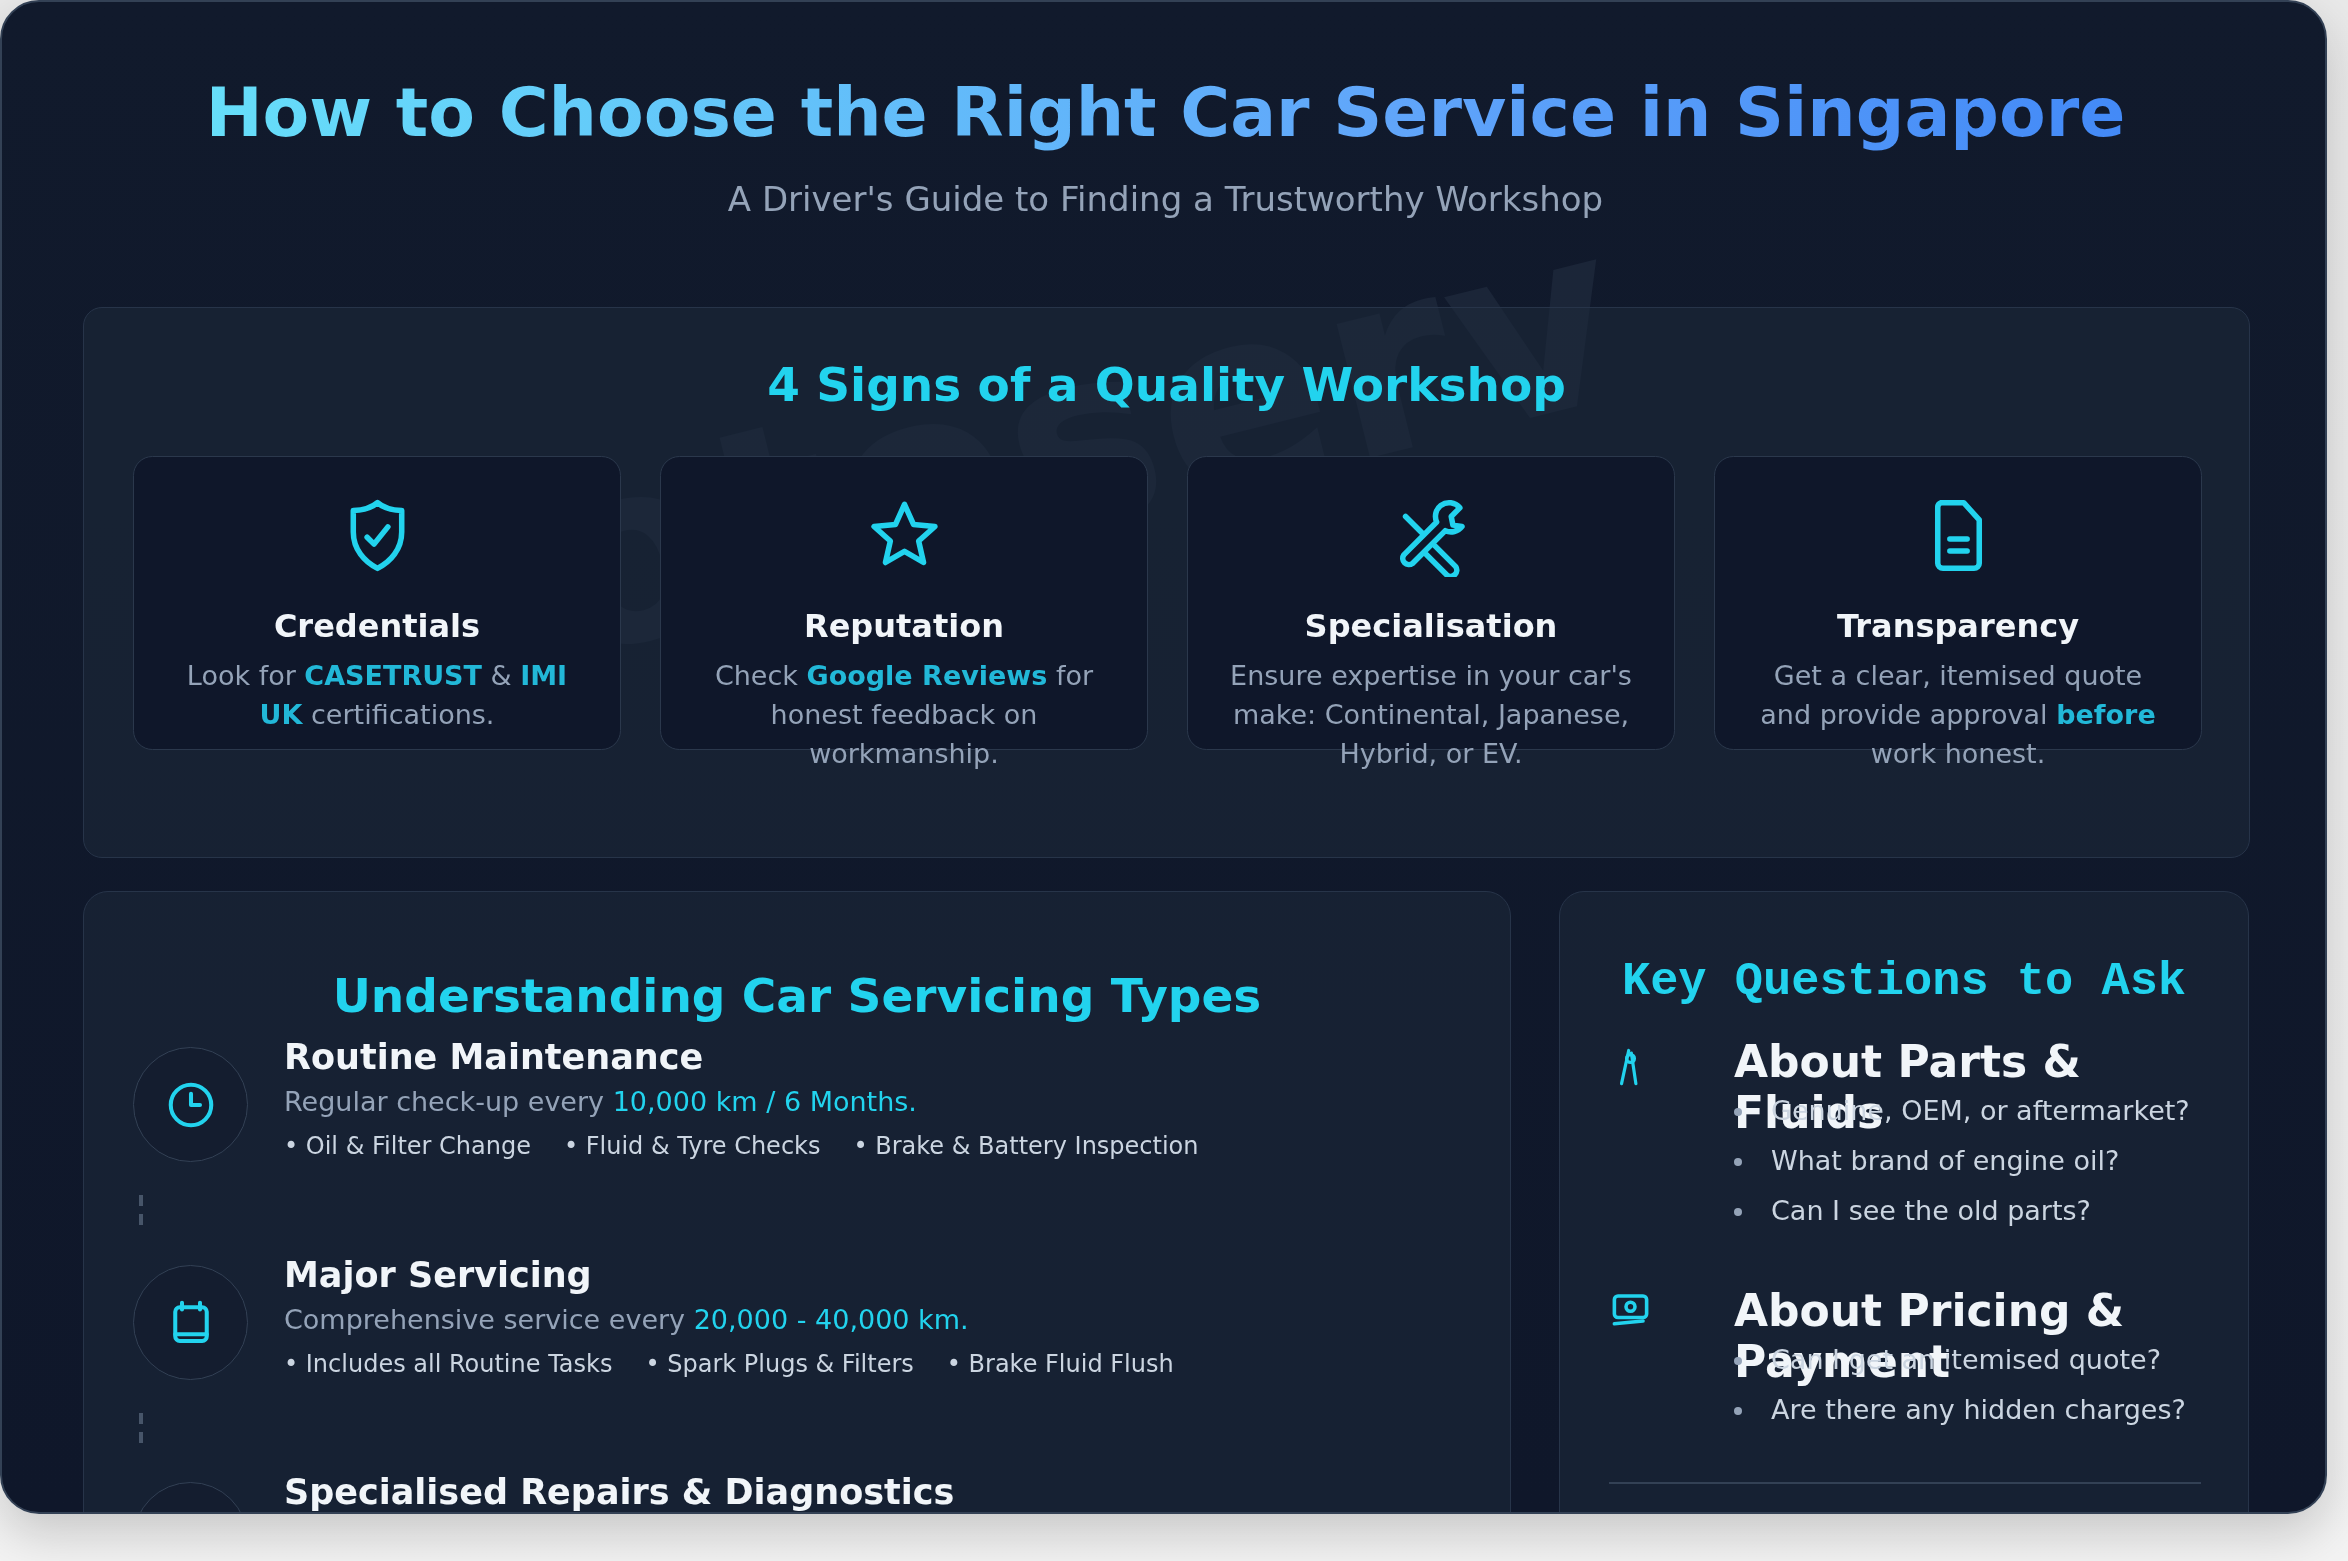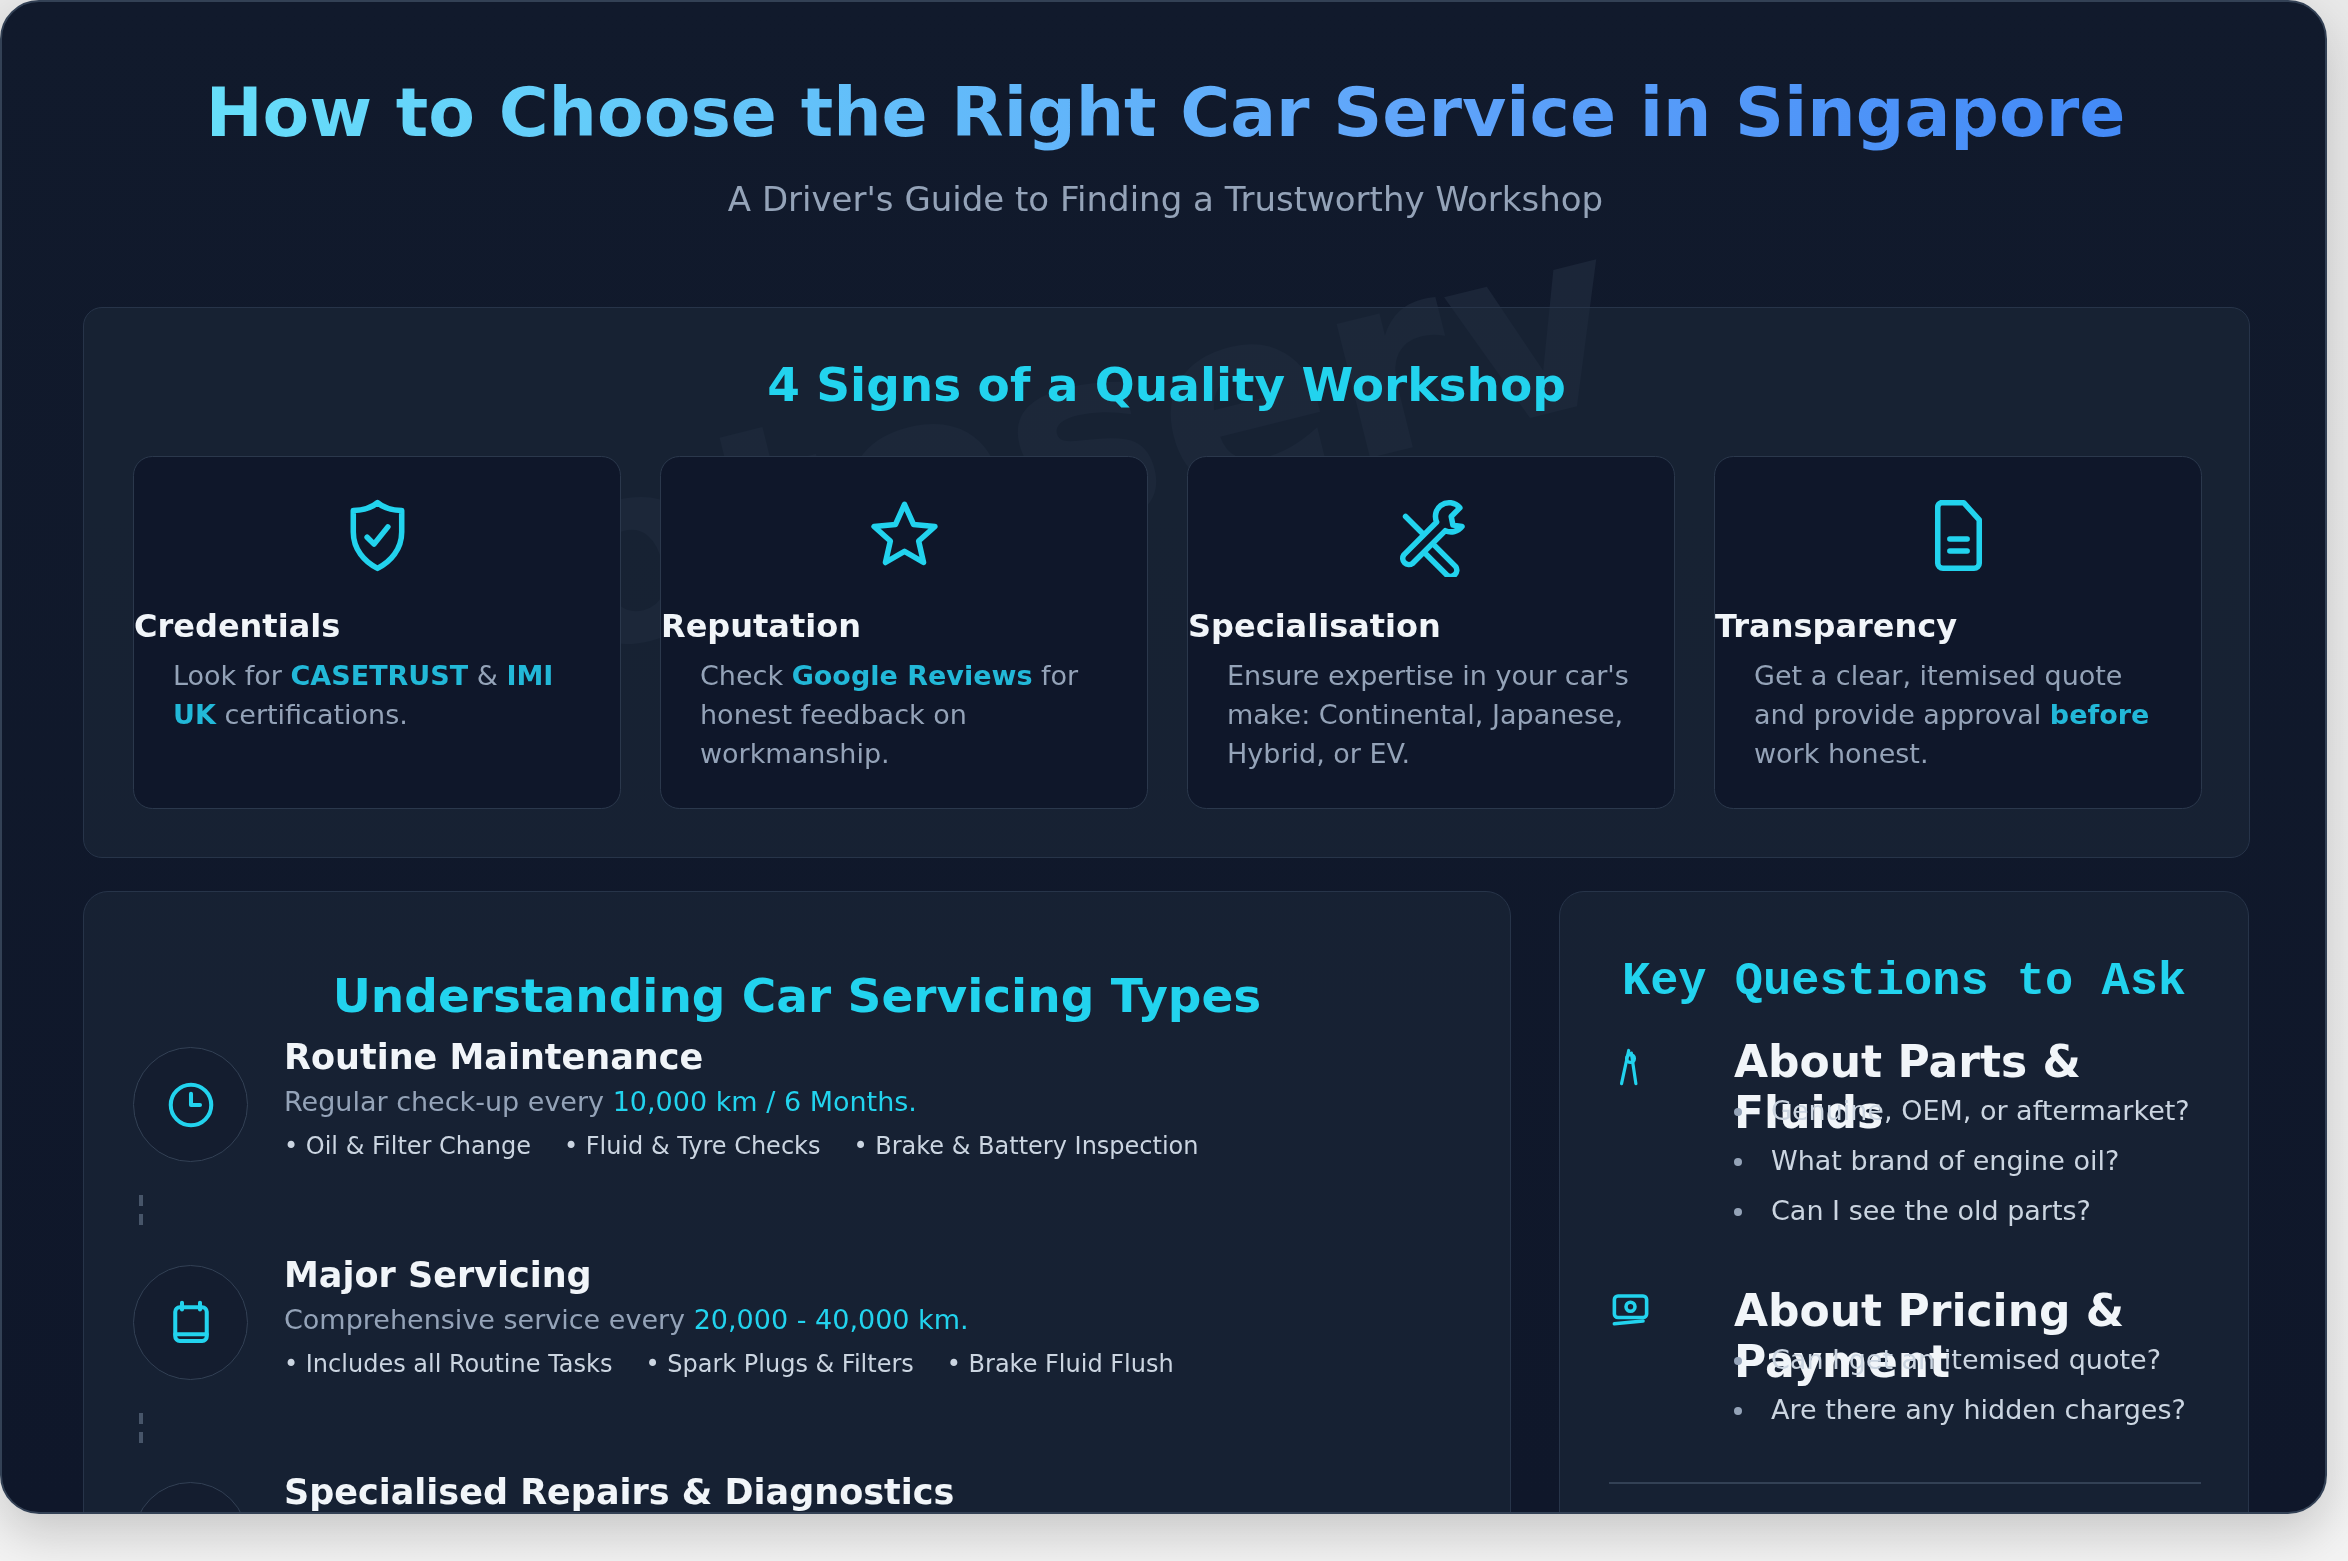--- a/index.html
+++ b/index.html
@@ -39,23 +39,23 @@
   .panel {
     position: absolute; background: rgba(30,41,59,0.55);
     border: 1.9px solid #273449; border-radius: 25px; z-index: 2;
   }
   .signs-panel { left: 81px; top: 305px; width: 2167px; height: 551px; border-radius: 19px; }
   .panel-heading {
     font-size: 47px; font-weight: bold; color: #22d3ee; text-align: center;
   }
   .signs-heading { position: absolute; left: 0; right: 0; top: 49px; }
   .card {
-    position: absolute; top: 148px; width: 488px; height: 353px;
+    position: absolute; top: 148px; width: 488px; height: 294px;
     background: #0f172a; border: 1.9px solid #2b384c; border-radius: 19.4px;
-    text-align: left;
+    text-align: center;
   }
   .card .icon { position: absolute; top: 37px; left: 0; right: 0; height: 87px; display: flex; justify-content: center; }
   .card .icon svg { width: 83px; height: 83px; }
   .card .card-title {
     position: absolute; top: 150px; left: 0; right: 0;
     font-size: 32px; font-weight: bold; color: #f1f5f9;
   }
   .card .card-desc {
     position: absolute; top: 199px; left: 39px; right: 39px;
     font-size: 27px; line-height: 39px; color: #94a3b8;

